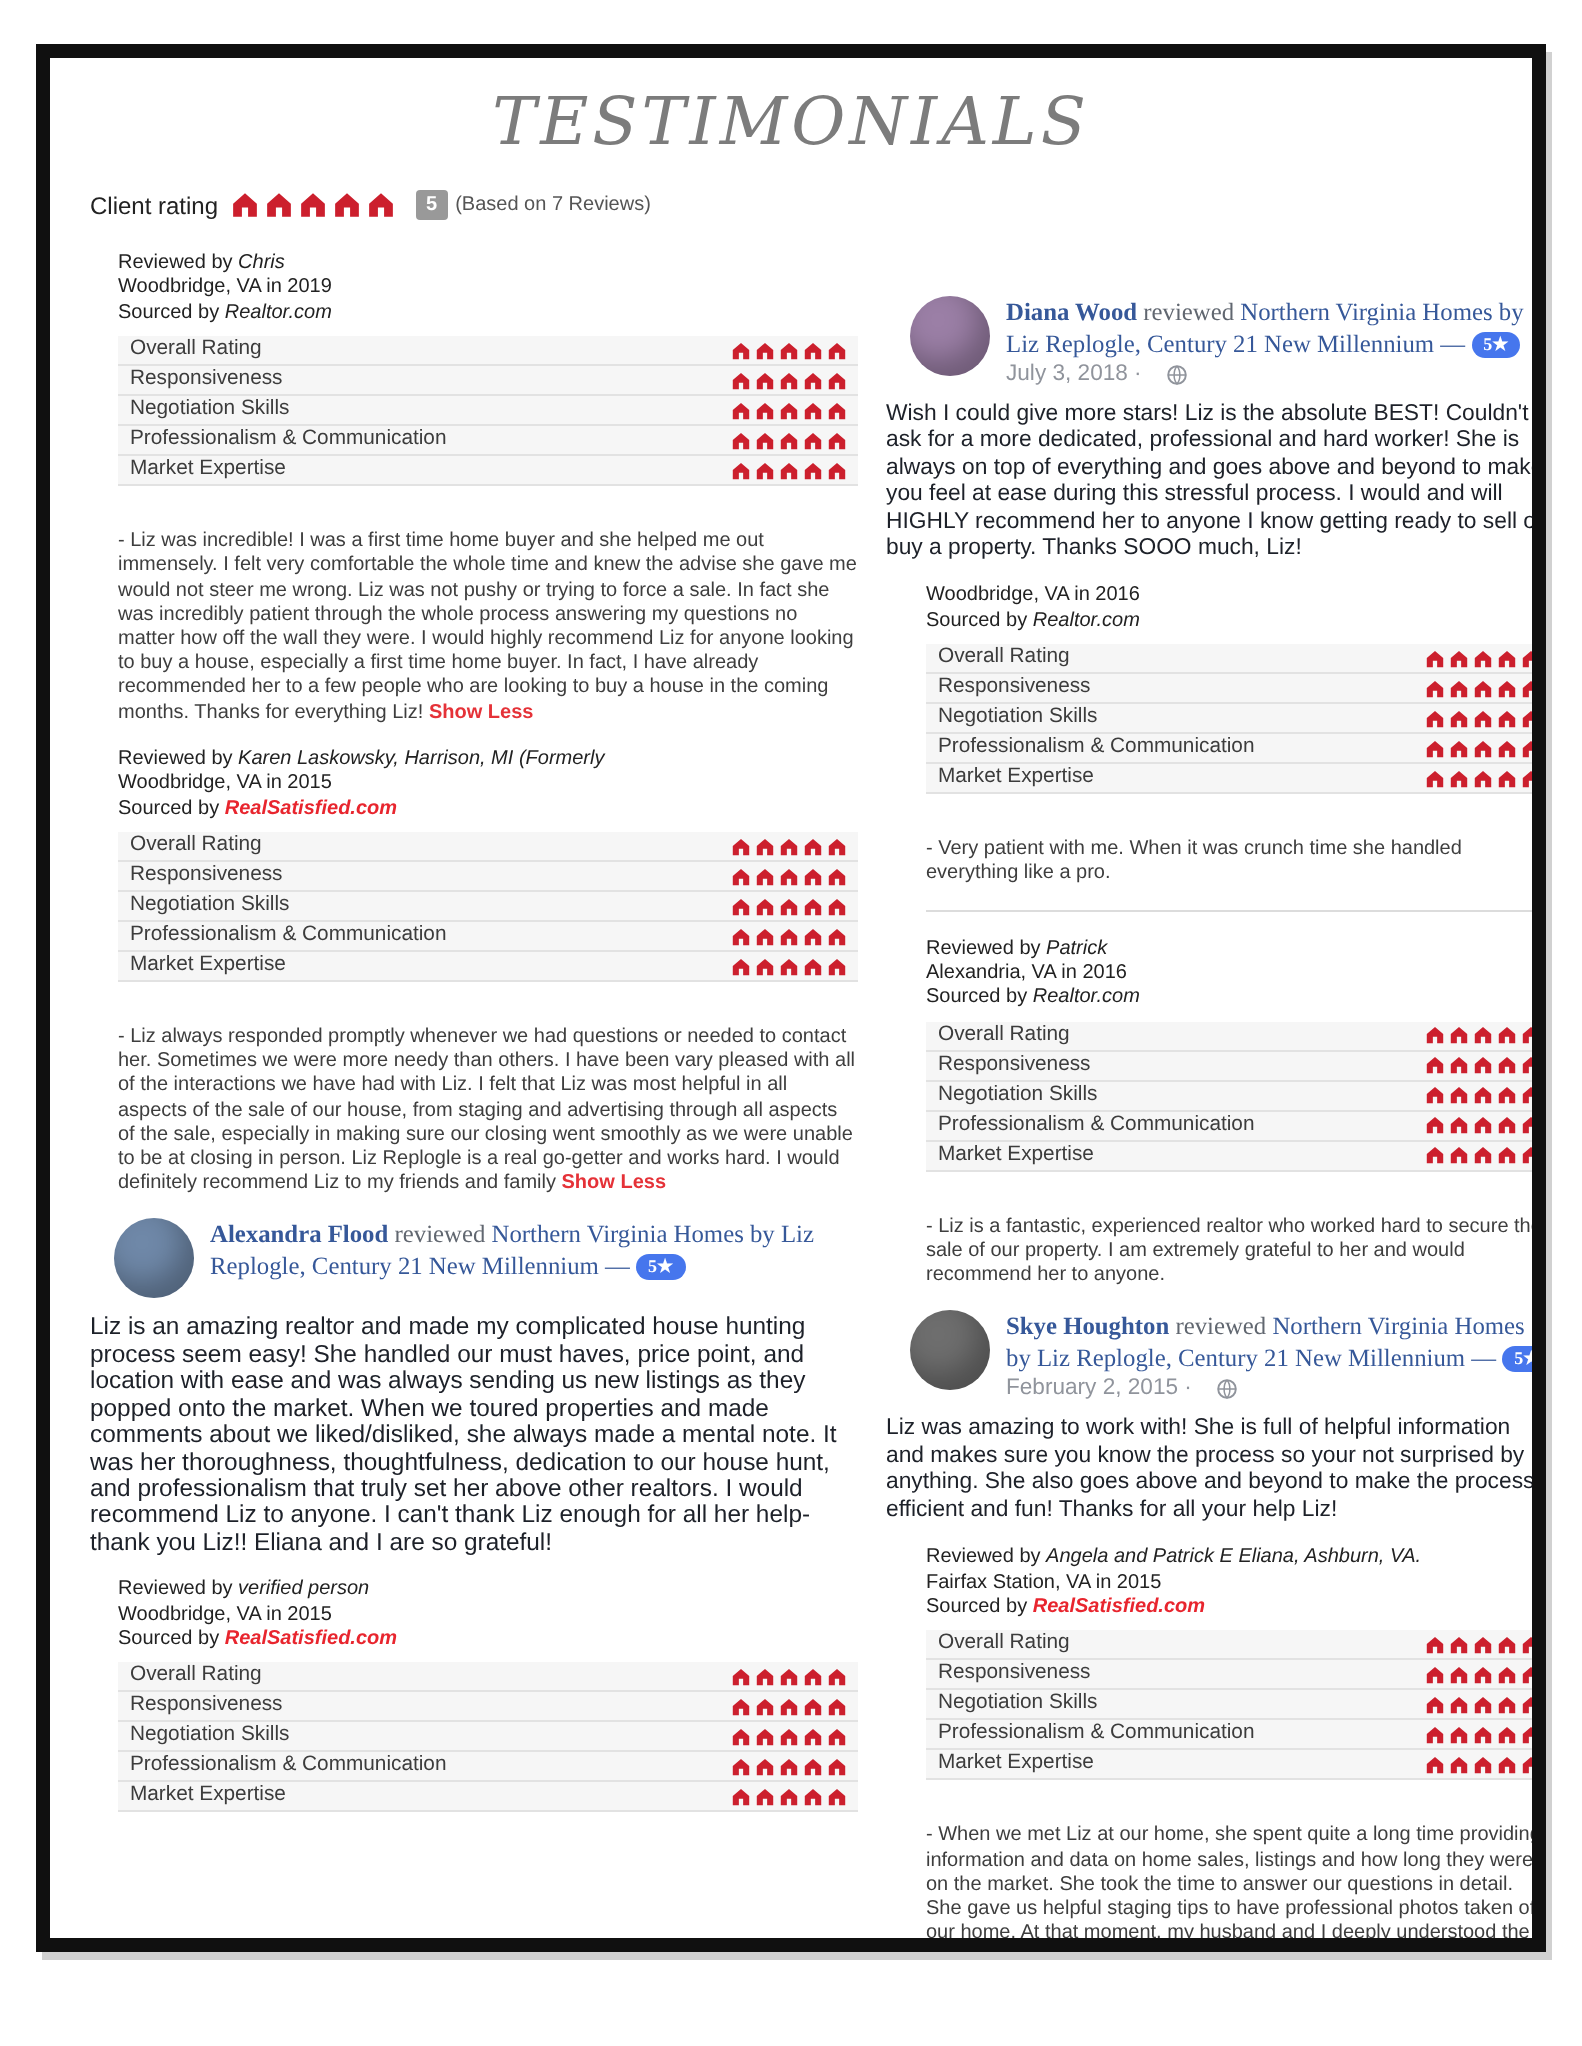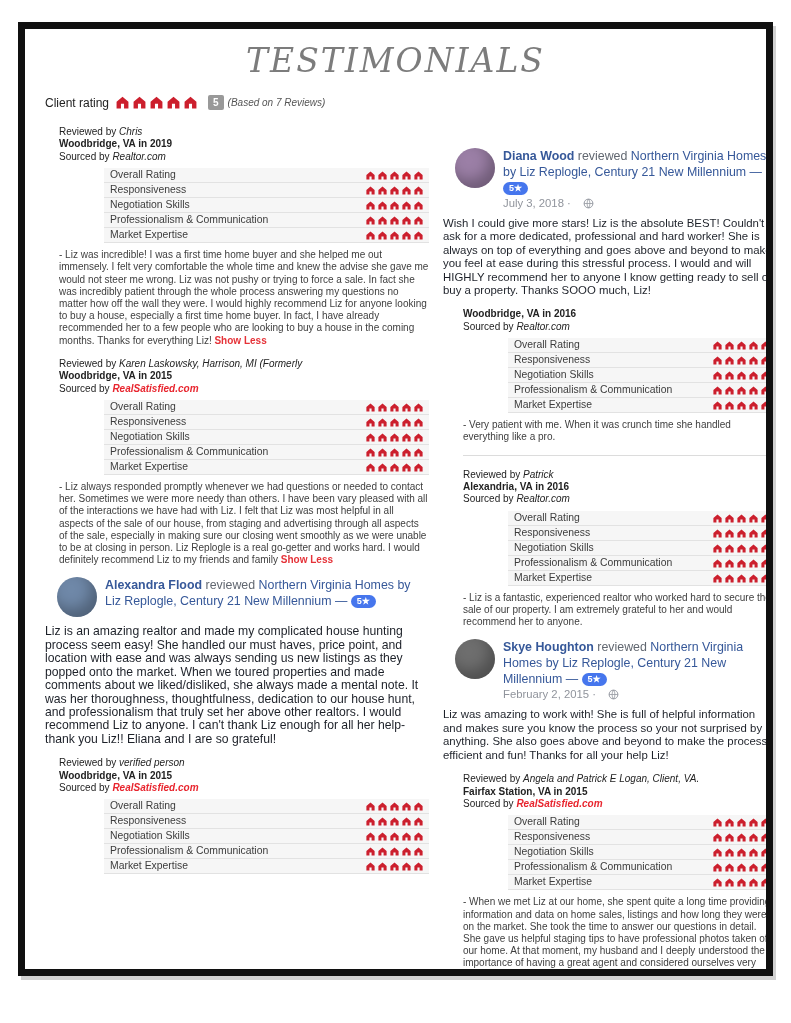--- a/index.html
+++ b/index.html
@@ -5,41 +5,41 @@
   html,body{margin:0;padding:0;background:#ffffff;}
   body{width:791px;height:1023px;font-family:"Liberation Sans",sans-serif;-webkit-font-smoothing:antialiased;}
   .page{position:relative;width:791px;height:1023px;overflow:hidden;background:#fff;}
   .frame{position:absolute;left:18px;top:22px;width:755px;height:954px;box-sizing:border-box;
          border:7px solid #101010;background:#fff;overflow:hidden;box-shadow:3px 4px 0 rgba(0,0,0,0.18);}
   .title{margin:12px 0 0;text-align:center;font-family:"DejaVu Serif",serif;font-style:italic;font-weight:400;
          font-size:33px;color:#7c7c7c;letter-spacing:2px;}
   .client-rating{display:flex;align-items:center;margin:15px 0 16px 20px;font-size:12px;color:#222;}
   .cr-houses{display:inline-flex;gap:4px;margin:0 5px 0 7px;}
   .cr-badge{background:#999;color:#fff;font-size:10px;font-weight:bold;padding:2px 5px;border-radius:2px;margin:0 4px 0 6px;}
-  .cr-basedon{font-size:10px;color:#555;font-style:italic;}
+  .cr-basedon{font-size:10px;color:#555;}
   .columns{display:flex;gap:14px;margin:16px 10px 0 20px;}
   .col-left{width:384px;flex:none;}
   .col-right{width:333px;flex:none;margin-top:22px;}
   .sourced-block{padding-left:14px;margin-bottom:11px;}
   .col-right .sourced-block{padding-left:20px;}
   .rv-header{font-size:10px;line-height:12.4px;color:#222;margin-bottom:5px;}
   .rv-header i{font-style:italic;}
-  .rv-loc{font-weight:bold;font-style:normal;}
+  .rv-loc{font-weight:normal;font-style:normal;}
   .src.red{color:#e8252e;font-weight:bold;margin-top:42px;}
   .rv-table{width:100%;}
-  .rv-row{display:flex;justify-content:space-between;align-items:flex-end;background:#f6f6f6;
-          border-bottom:1px solid #e2e2e2;padding:2px 6px;margin-left:45px;}
+  .rv-row{display:flex;justify-content:space-between;align-items:center;background:#f6f6f6;
+          border-bottom:1px solid #e2e2e2;padding:2px 6px;}
   .rv-cat{font-size:10.4px;color:#3c3c3c;line-height:10px;}
   .rv-houses{display:inline-flex;gap:3px;}
-  .rv-text{font-size:10px;line-height:12.2px;color:#3e3e3e;margin-top:6px;}
+  .rv-text{font-size:10px;line-height:12.2px;color:#3e3e3e;margin-top:22px;}
   .show-less{color:#e53238;font-weight:bold;cursor:pointer;}
   .fb-block{margin-bottom:11px;}
   .fb-head{display:flex;gap:8px;padding-left:12px;}
   .fb-avatar{width:40px;height:40px;border-radius:50%;flex:none;box-shadow:inset -6px -8px 14px rgba(0,0,0,.28);}
-  .fb-title{font-size:12.4px;line-height:16px;color:#365899;}
+  .fb-title{font-size:12.4px;line-height:16px;color:#365899;font-family:Liberation Serif, serif;}
   .fb-name{font-weight:bold;cursor:pointer;}
   .fb-action{color:#616770;}
   .fb-page{cursor:pointer;}
   .fb-badge{background:#4676ed;color:#fff;font-size:9px;font-weight:bold;border-radius:8px;
             padding:1px 6px;display:inline-block;line-height:11px;vertical-align:1px;}
   .fb-date{font-size:11.3px;color:#90949c;margin-top:1px;display:flex;align-items:center;gap:12px;}
   .fb-text{font-size:12.2px;line-height:13.4px;color:#1d2129;margin-top:8px;}
   .col-right .fb-text{font-size:11.4px;}
   .divider{border-top:1px solid #dcdcdc;margin:3px 4px 13px 20px;}
 </style>
@@ -662,21 +662,21 @@
                     <circle cx="8" cy="8" r="6.4" fill="none" stroke="#90949c" stroke-width="1.4"></circle>
                     <path d="M1.6 8 H14.4 M8 1.6 C5.2 4.6 5.2 11.4 8 14.4 C10.8 11.4 10.8 4.6 8 1.6" fill="none" stroke="#90949c" stroke-width="1.1"></path>
                   </svg>
                 </div>
               </div>
             </div>
             <div class="fb-text">Liz was amazing to work with! She is full of helpful information and makes sure you know the process so your not surprised by anything. She also goes above and beyond to make the process efficient and fun! Thanks for all your help Liz!</div>
           </div>
           <div class="sourced-block">
             <div class="rv-header">
-              <div>Reviewed by <i>Angela and Patrick E Logan, Client, VA.</i></div>
+              <div>Reviewed by <i>Angela and Patrick E Eliana, Ashburn, VA.</i></div>
               <div class="rv-loc">Fairfax Station, VA in 2015</div>
               <div>Sourced by <i class="src red">RealSatisfied.com</i></div>
             </div>
             <div class="rv-table">
               <div class="rv-row">
                 <span class="rv-cat">Overall Rating</span>
                 <span class="rv-houses">
                   <svg width="9" height="9" viewBox="0 0 16 16">
                     <path d="M8 0.8 L15.3 7.2 V15.3 H9.9 V9.6 H6.1 V15.3 H0.7 V7.2 Z" fill="#cc1f2d"></path>
                   </svg>

